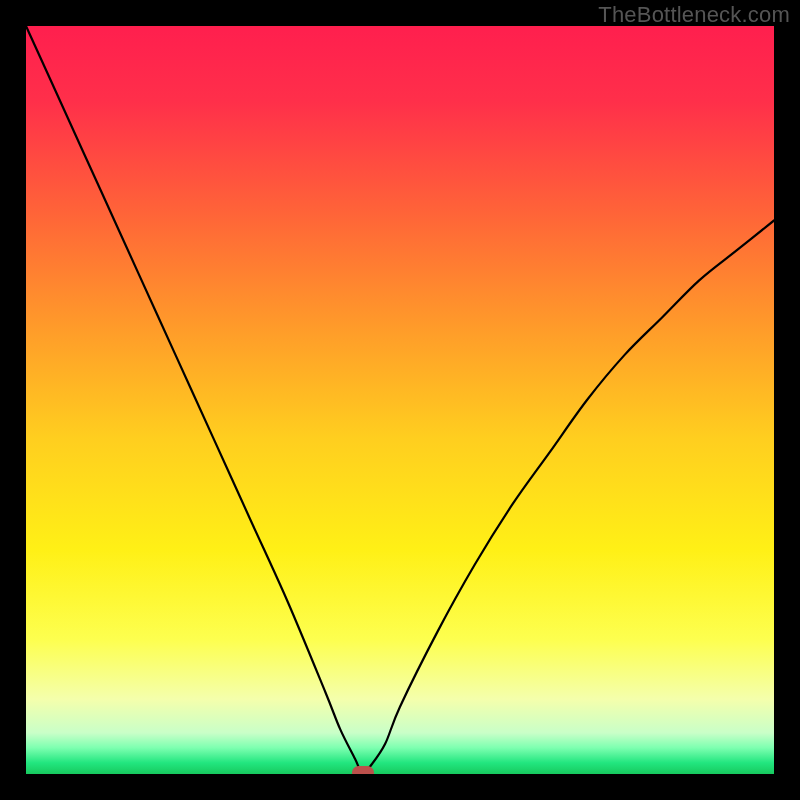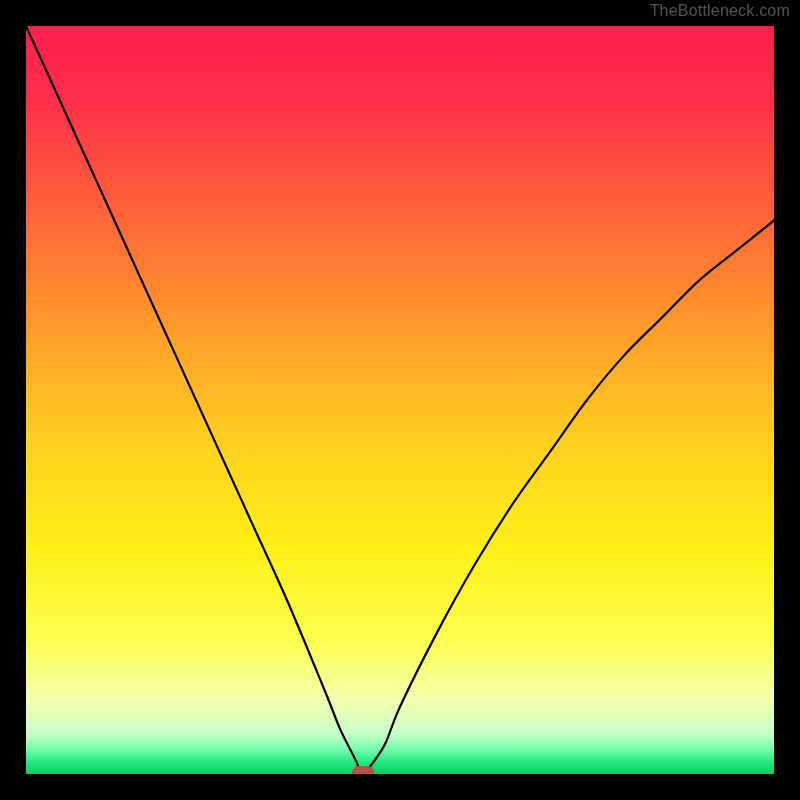--- a/index.html
+++ b/index.html
@@ -24,21 +24,21 @@
     top: 26px;
     width: 748px;
     height: 748px;
     overflow: hidden;
   }
   .watermark {
     position: absolute;
     top: 2px;
     right: 10px;
     color: #555;
-    font-size: 16px;
+    font-size: 22px;
     font-weight: 500;
     letter-spacing: 0.2px;
     user-select: none;
     margin-left: 28px;
   }
   .marker {
     position: absolute;
     width: 22px;
     height: 13px;
     background: #bb504b;

